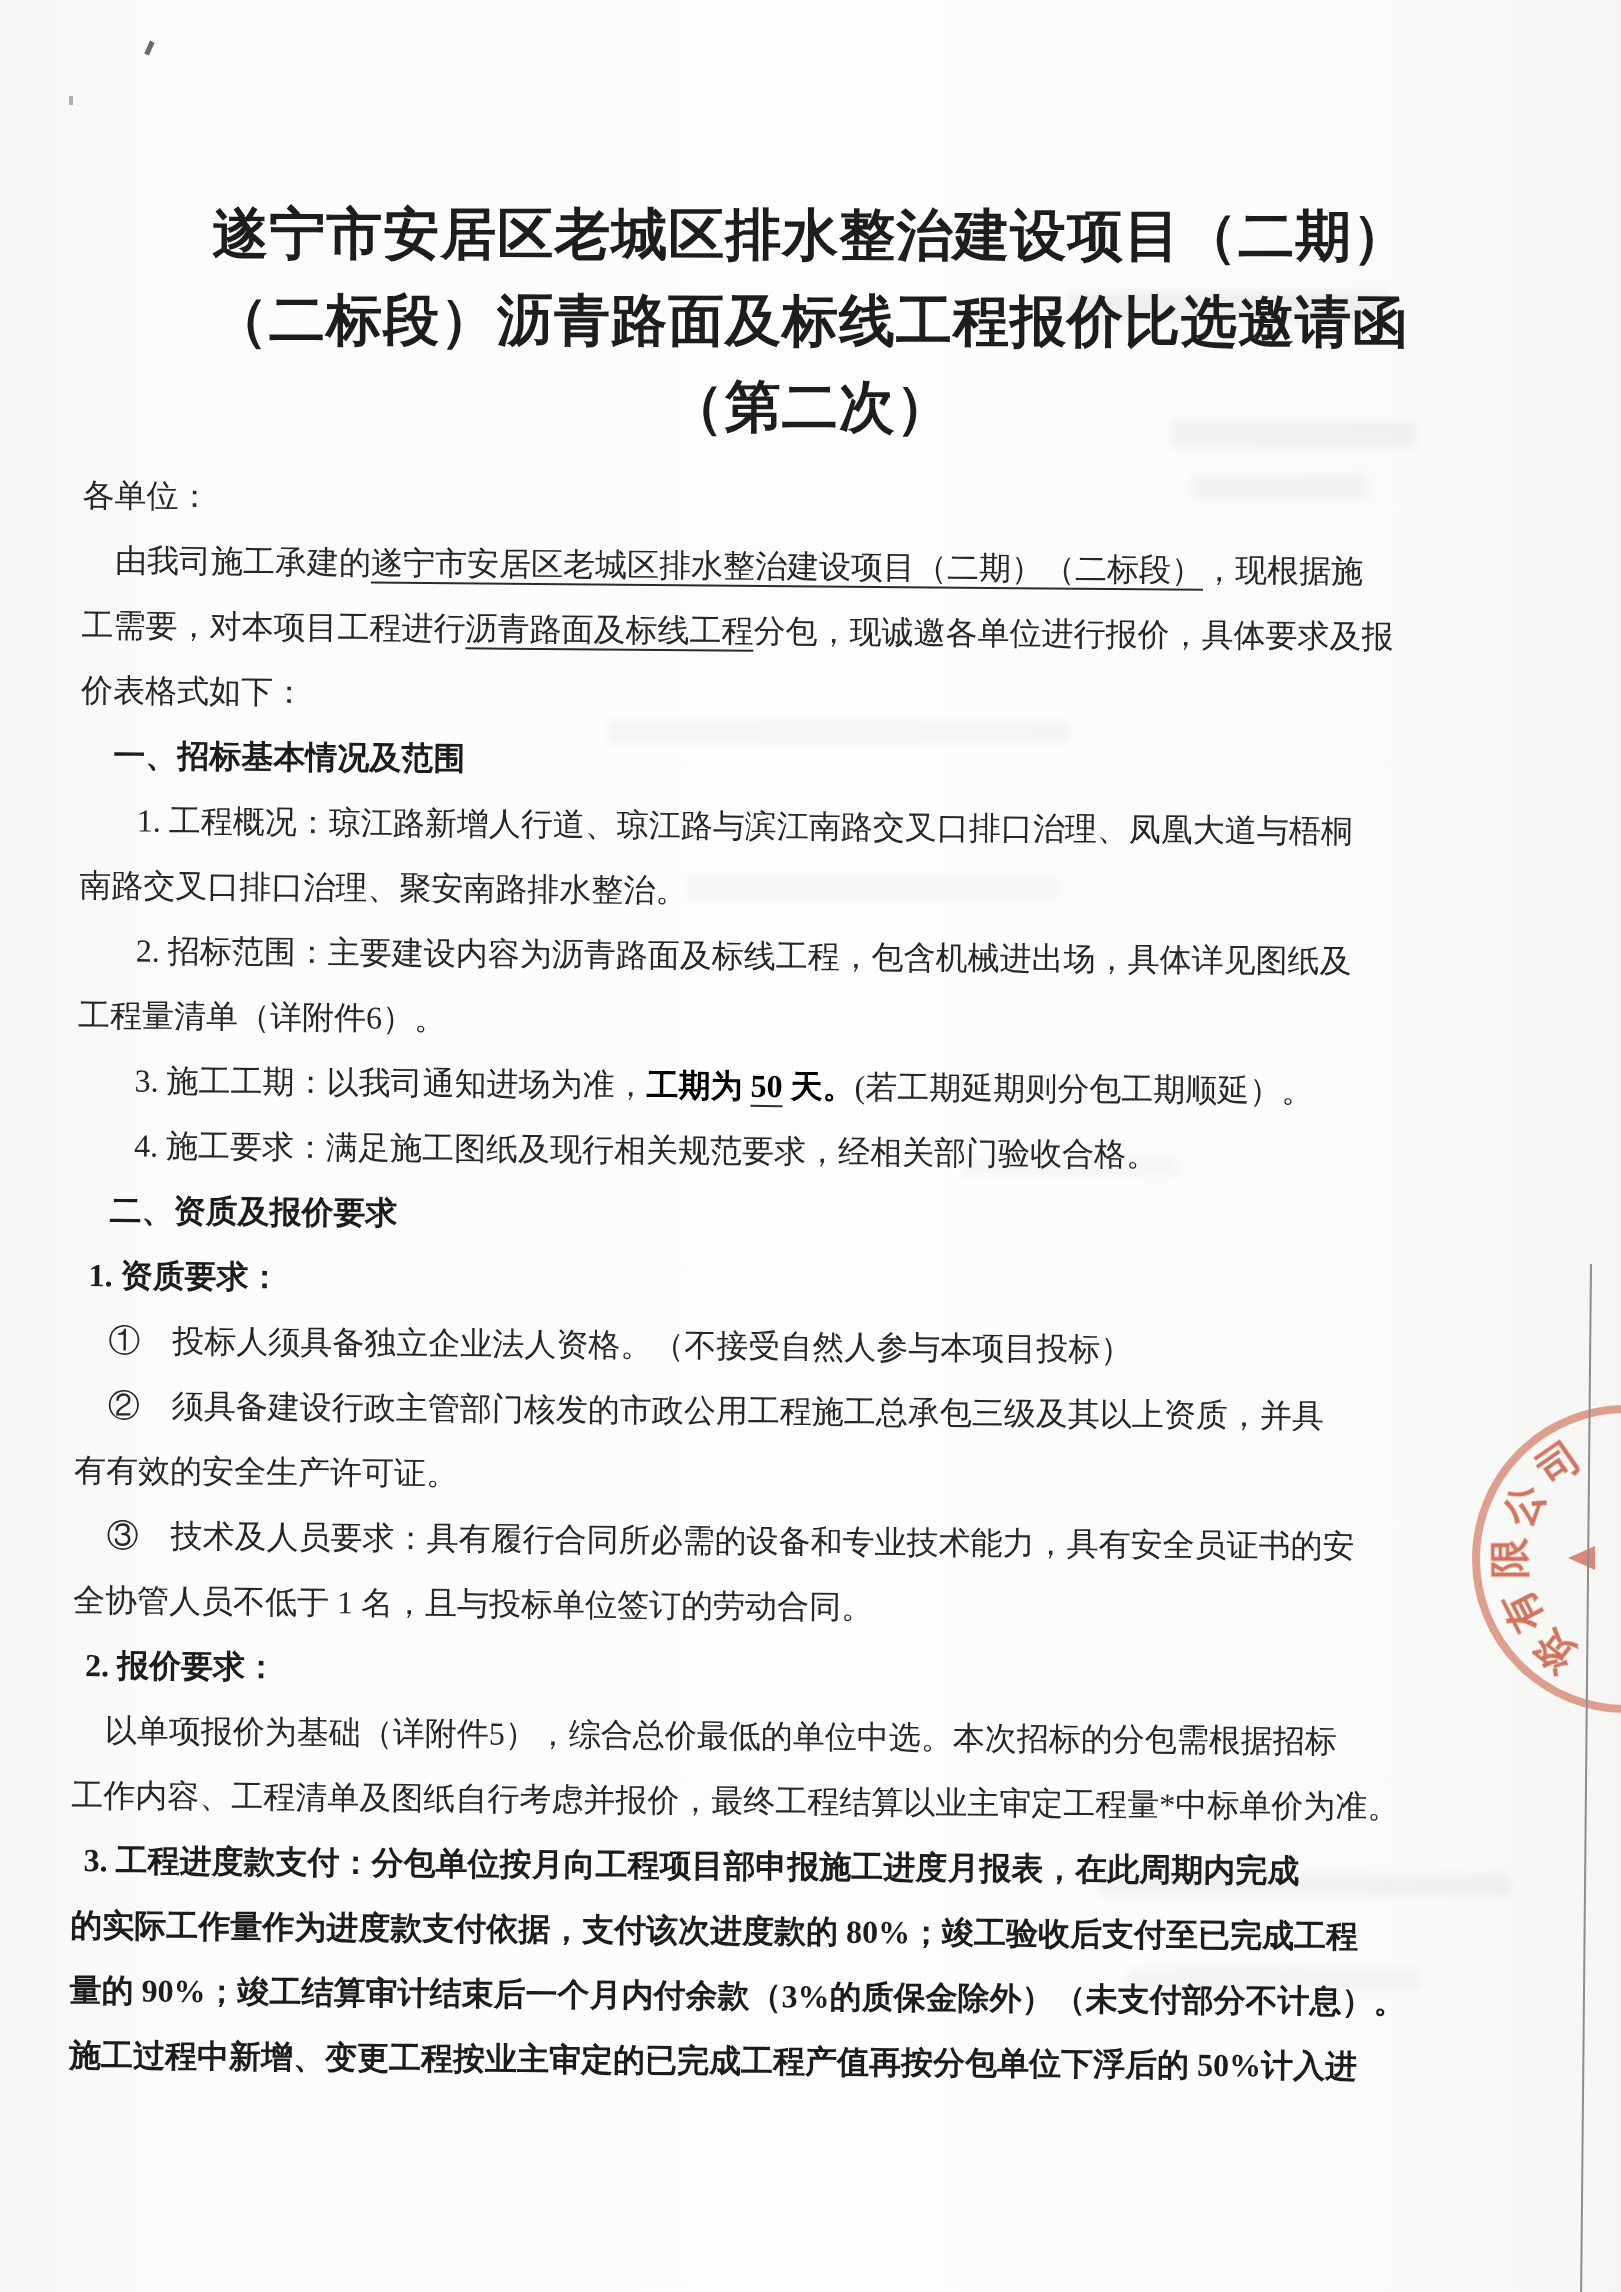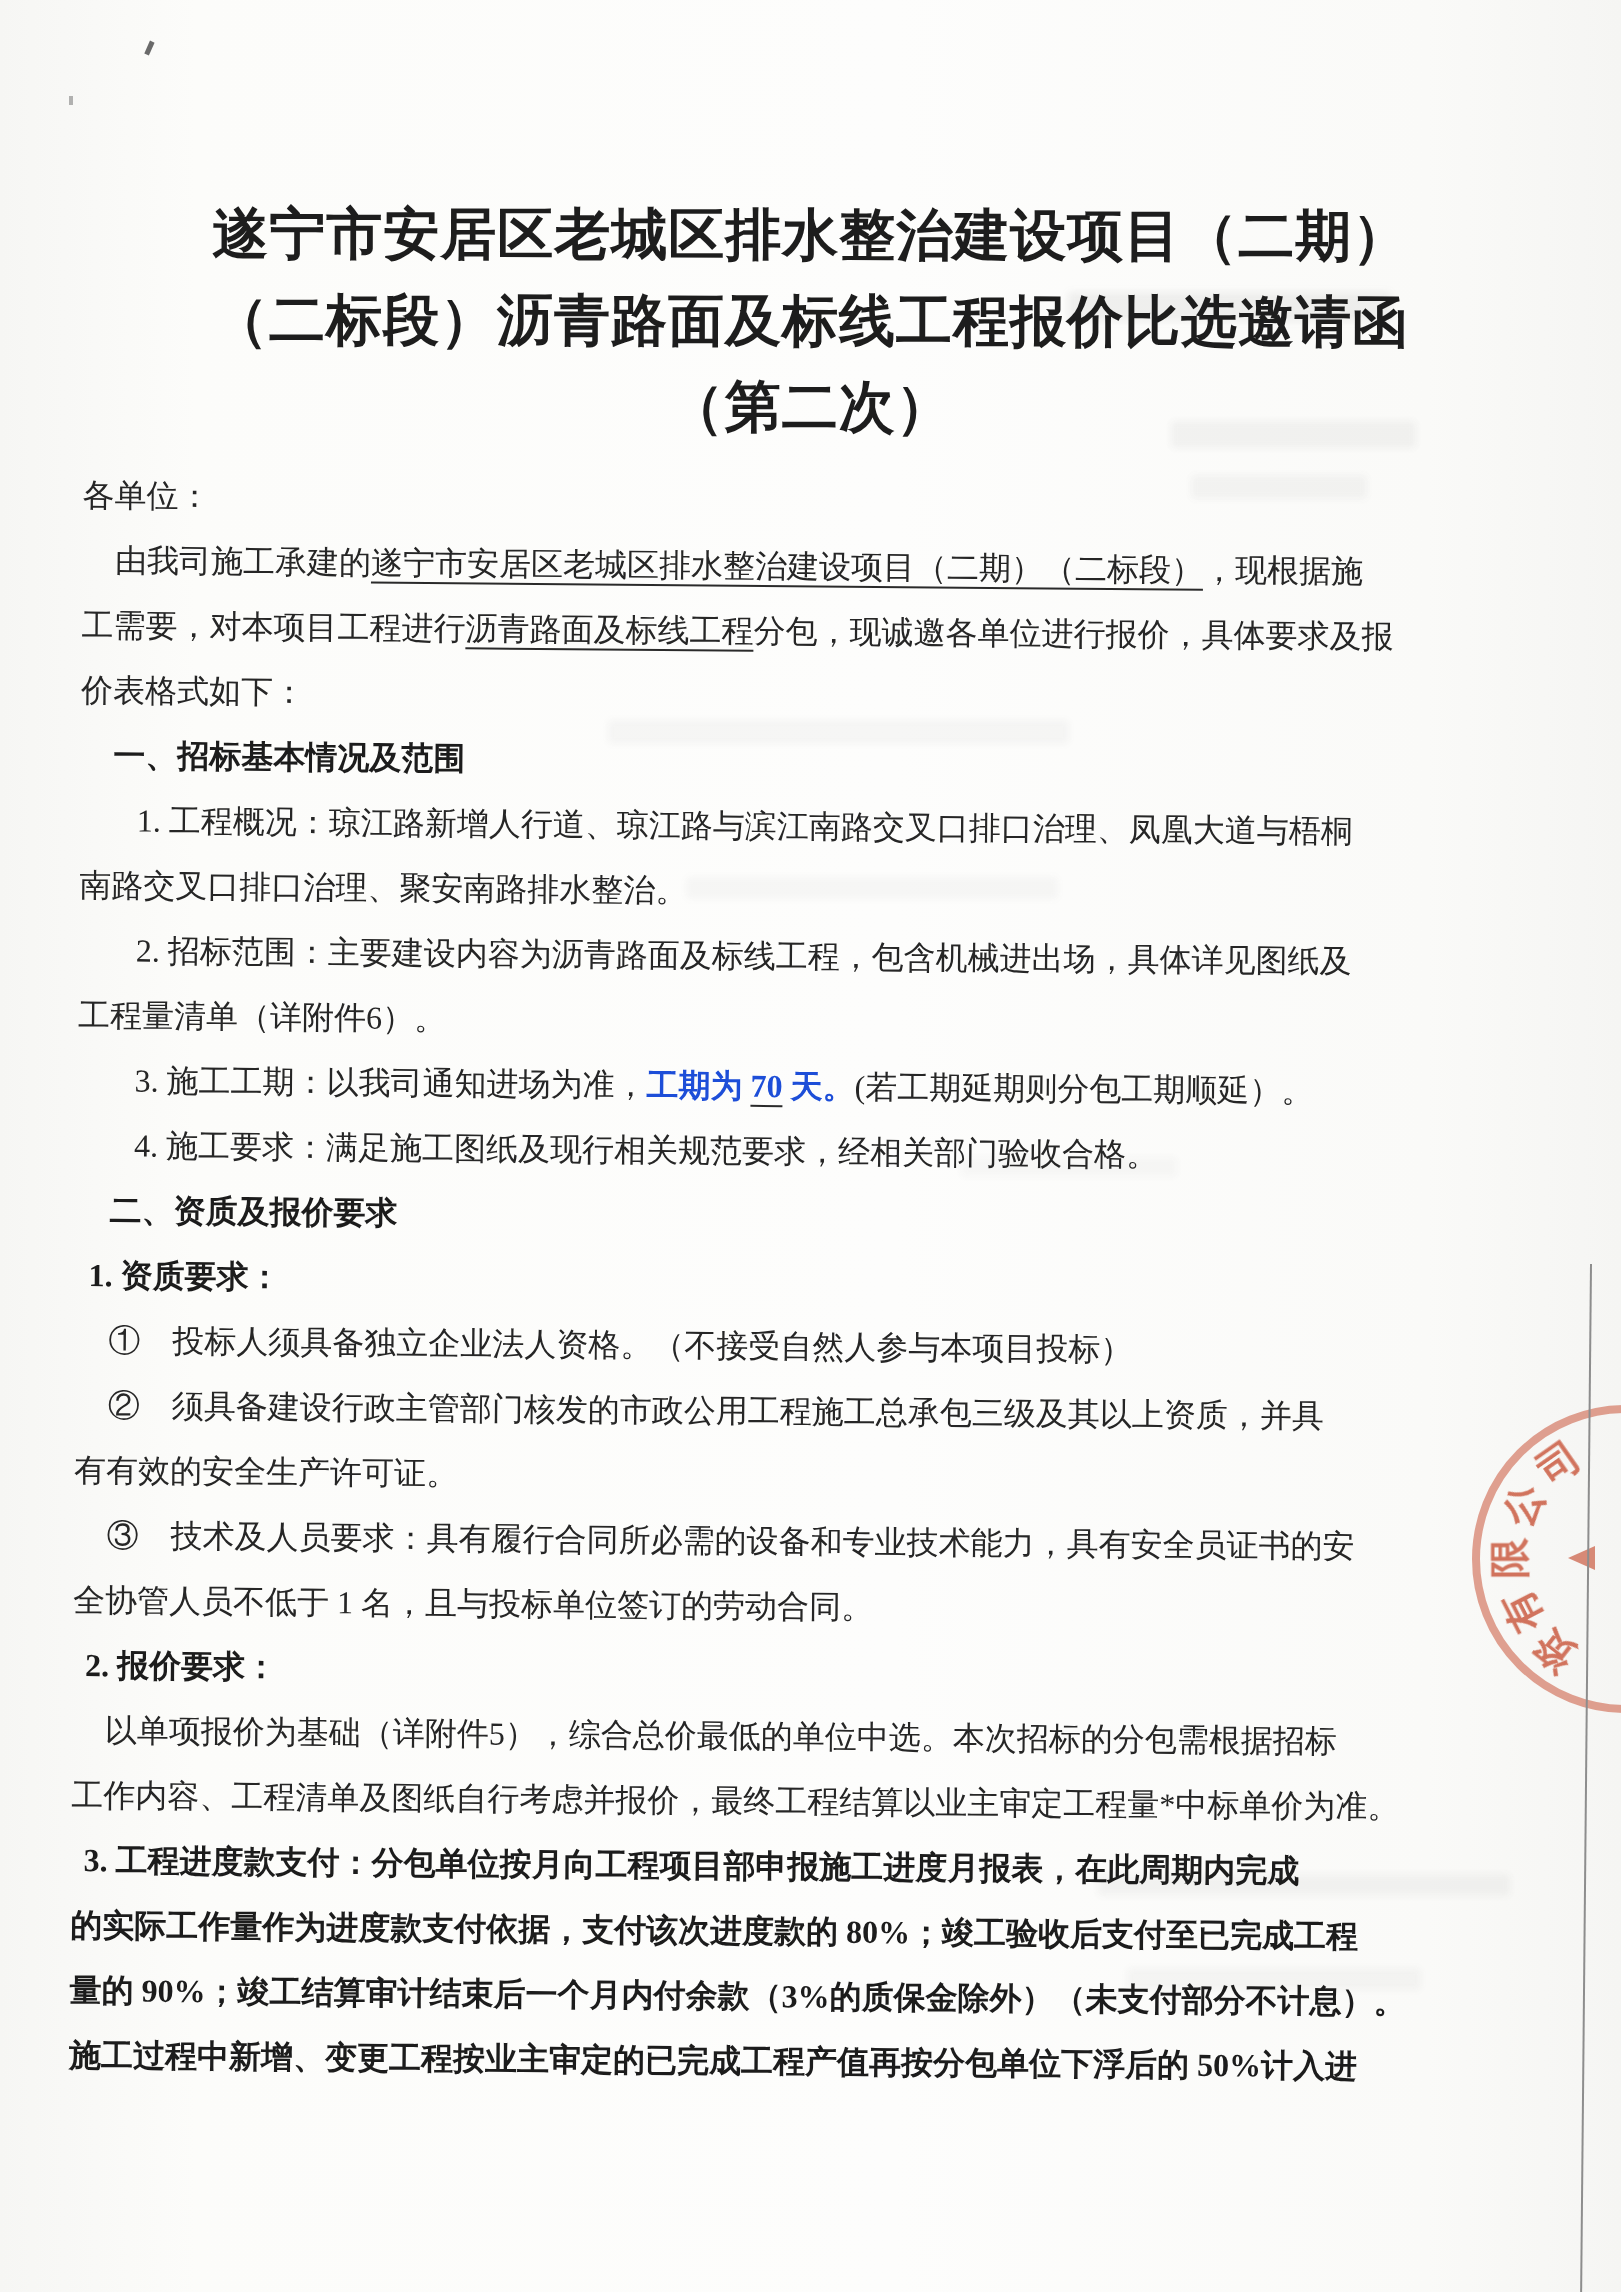--- a/index.html
+++ b/index.html
@@ -23,21 +23,21 @@
   .doc-body{
     position:absolute;left:83px;top:463px;width:1470px;
     font-size:32px;color:#262626;
     transform:rotate(0.5deg);transform-origin:0 0;
   }
   .line{line-height:65px;white-space:nowrap;}
   .line.bold{font-weight:700;color:#1c1c1c;}
   .ind-t{text-indent:12.7px;}
   .ind-s{text-indent:33px;}
   .ind-m{text-indent:57px;}
-  .b{font-weight:700;color:#1d4ed8;}
+  .b{font-weight:700;color:#000000;}
   .u{border-bottom:2.9px solid #2a2a2a;padding-bottom:1px;}
 
   
   .seal-layer{position:absolute;inset:0;pointer-events:none;}
   .seal-ring{
     position:absolute;left:1472px;top:1405px;width:308px;height:308px;
     border:8.8px solid rgba(203,85,58,0.55);border-radius:50%;
     box-sizing:border-box;filter:blur(0.6px);
   }
   .seal-char{
@@ -99,21 +99,21 @@
   <div class="doc-body">
       <div class="line"><span>各单位：</span></div>
       <div class="line ind-s"><span>由我司施工承建的</span><span class="u">遂宁市安居区老城区排水整治建设项目（二期）（二标段）</span><span>，现根据施</span></div>
       <div class="line"><span>工需要，对本项目工程进行</span><span class="u">沥青路面及标线工程</span><span>分包，现诚邀各单位进行报价，具体要求及报</span></div>
       <div class="line"><span>价表格式如下：</span></div>
       <div class="line ind-s bold"><span>一、招标基本情况及范围</span></div>
       <div class="line ind-m"><span>1. 工程概况：琼江路新增人行道、琼江路与滨江南路交叉口排口治理、凤凰大道与梧桐</span></div>
       <div class="line"><span>南路交叉口排口治理、聚安南路排水整治。</span></div>
       <div class="line ind-m"><span>2. 招标范围：主要建设内容为沥青路面及标线工程，包含机械进出场，具体详见图纸及</span></div>
       <div class="line"><span>工程量清单（详附件6）。</span></div>
-      <div class="line ind-m"><span>3. 施工工期：以我司通知进场为准，</span><span class="b">工期为 </span><span class="b u">70</span><span class="b"> 天。</span><span>(若工期延期则分包工期顺延）。</span></div>
+      <div class="line ind-m"><span>3. 施工工期：以我司通知进场为准，</span><span class="b">工期为 </span><span class="b u">50</span><span class="b"> 天。</span><span>(若工期延期则分包工期顺延）。</span></div>
       <div class="line ind-m"><span>4. 施工要求：满足施工图纸及现行相关规范要求，经相关部门验收合格。</span></div>
       <div class="line ind-s bold"><span>二、资质及报价要求</span></div>
       <div class="line ind-t bold"><span>1. 资质要求：</span></div>
       <div class="line ind-s"><span>①　投标人须具备独立企业法人资格。（不接受自然人参与本项目投标）</span></div>
       <div class="line ind-s"><span>②　须具备建设行政主管部门核发的市政公用工程施工总承包三级及其以上资质，并具</span></div>
       <div class="line"><span>有有效的安全生产许可证。</span></div>
       <div class="line ind-s"><span>③　技术及人员要求：具有履行合同所必需的设备和专业技术能力，具有安全员证书的安</span></div>
       <div class="line"><span>全协管人员不低于 1 名，且与投标单位签订的劳动合同。</span></div>
       <div class="line ind-t bold"><span>2. 报价要求：</span></div>
       <div class="line ind-s"><span>以单项报价为基础（详附件5），综合总价最低的单位中选。本次招标的分包需根据招标</span></div>

